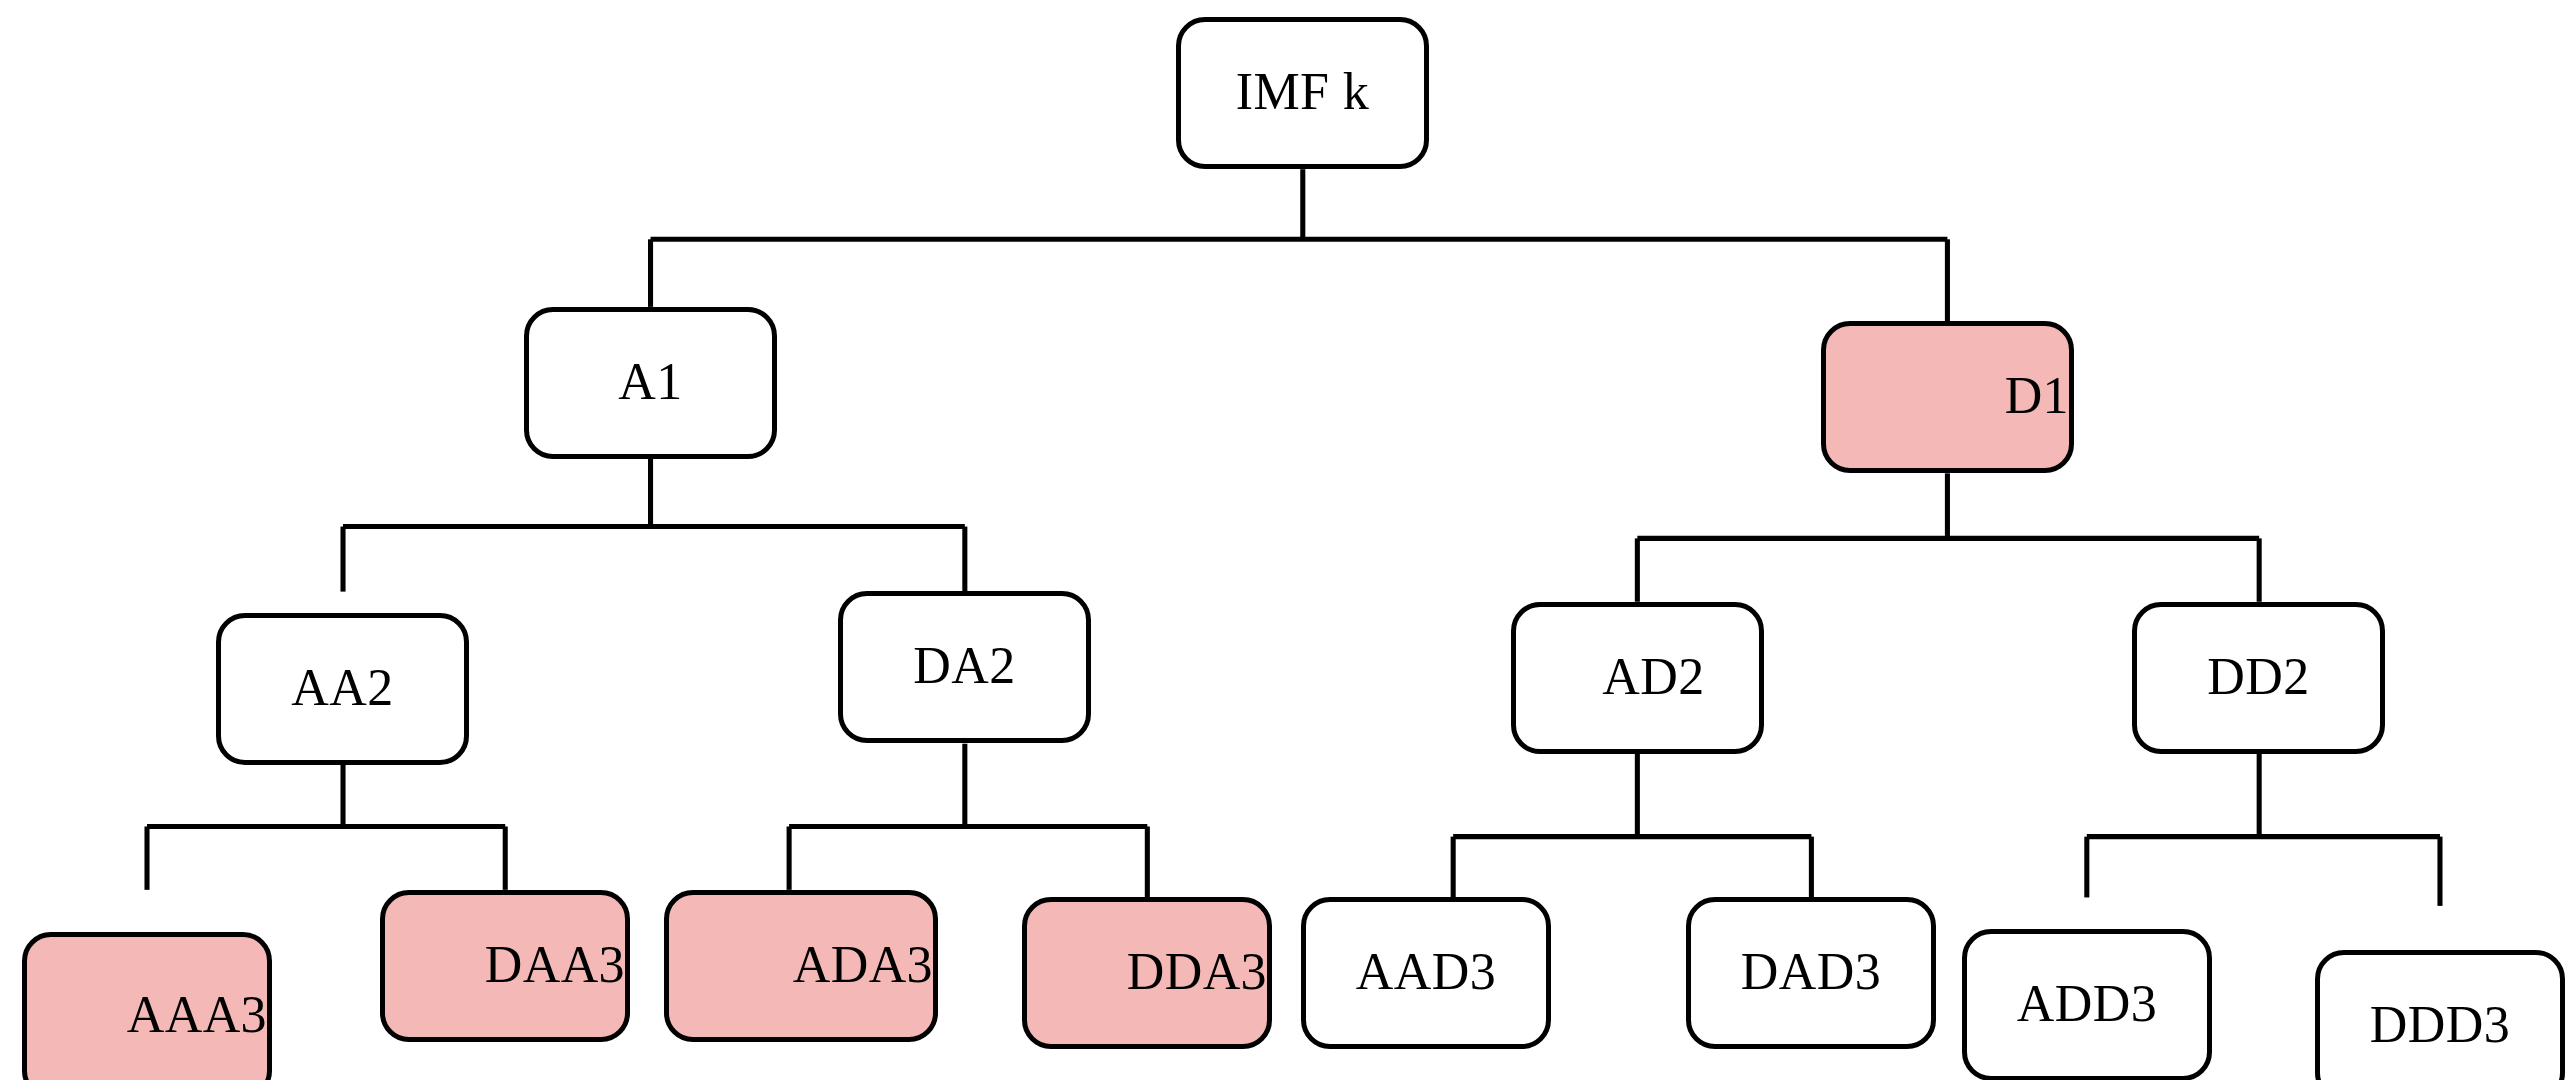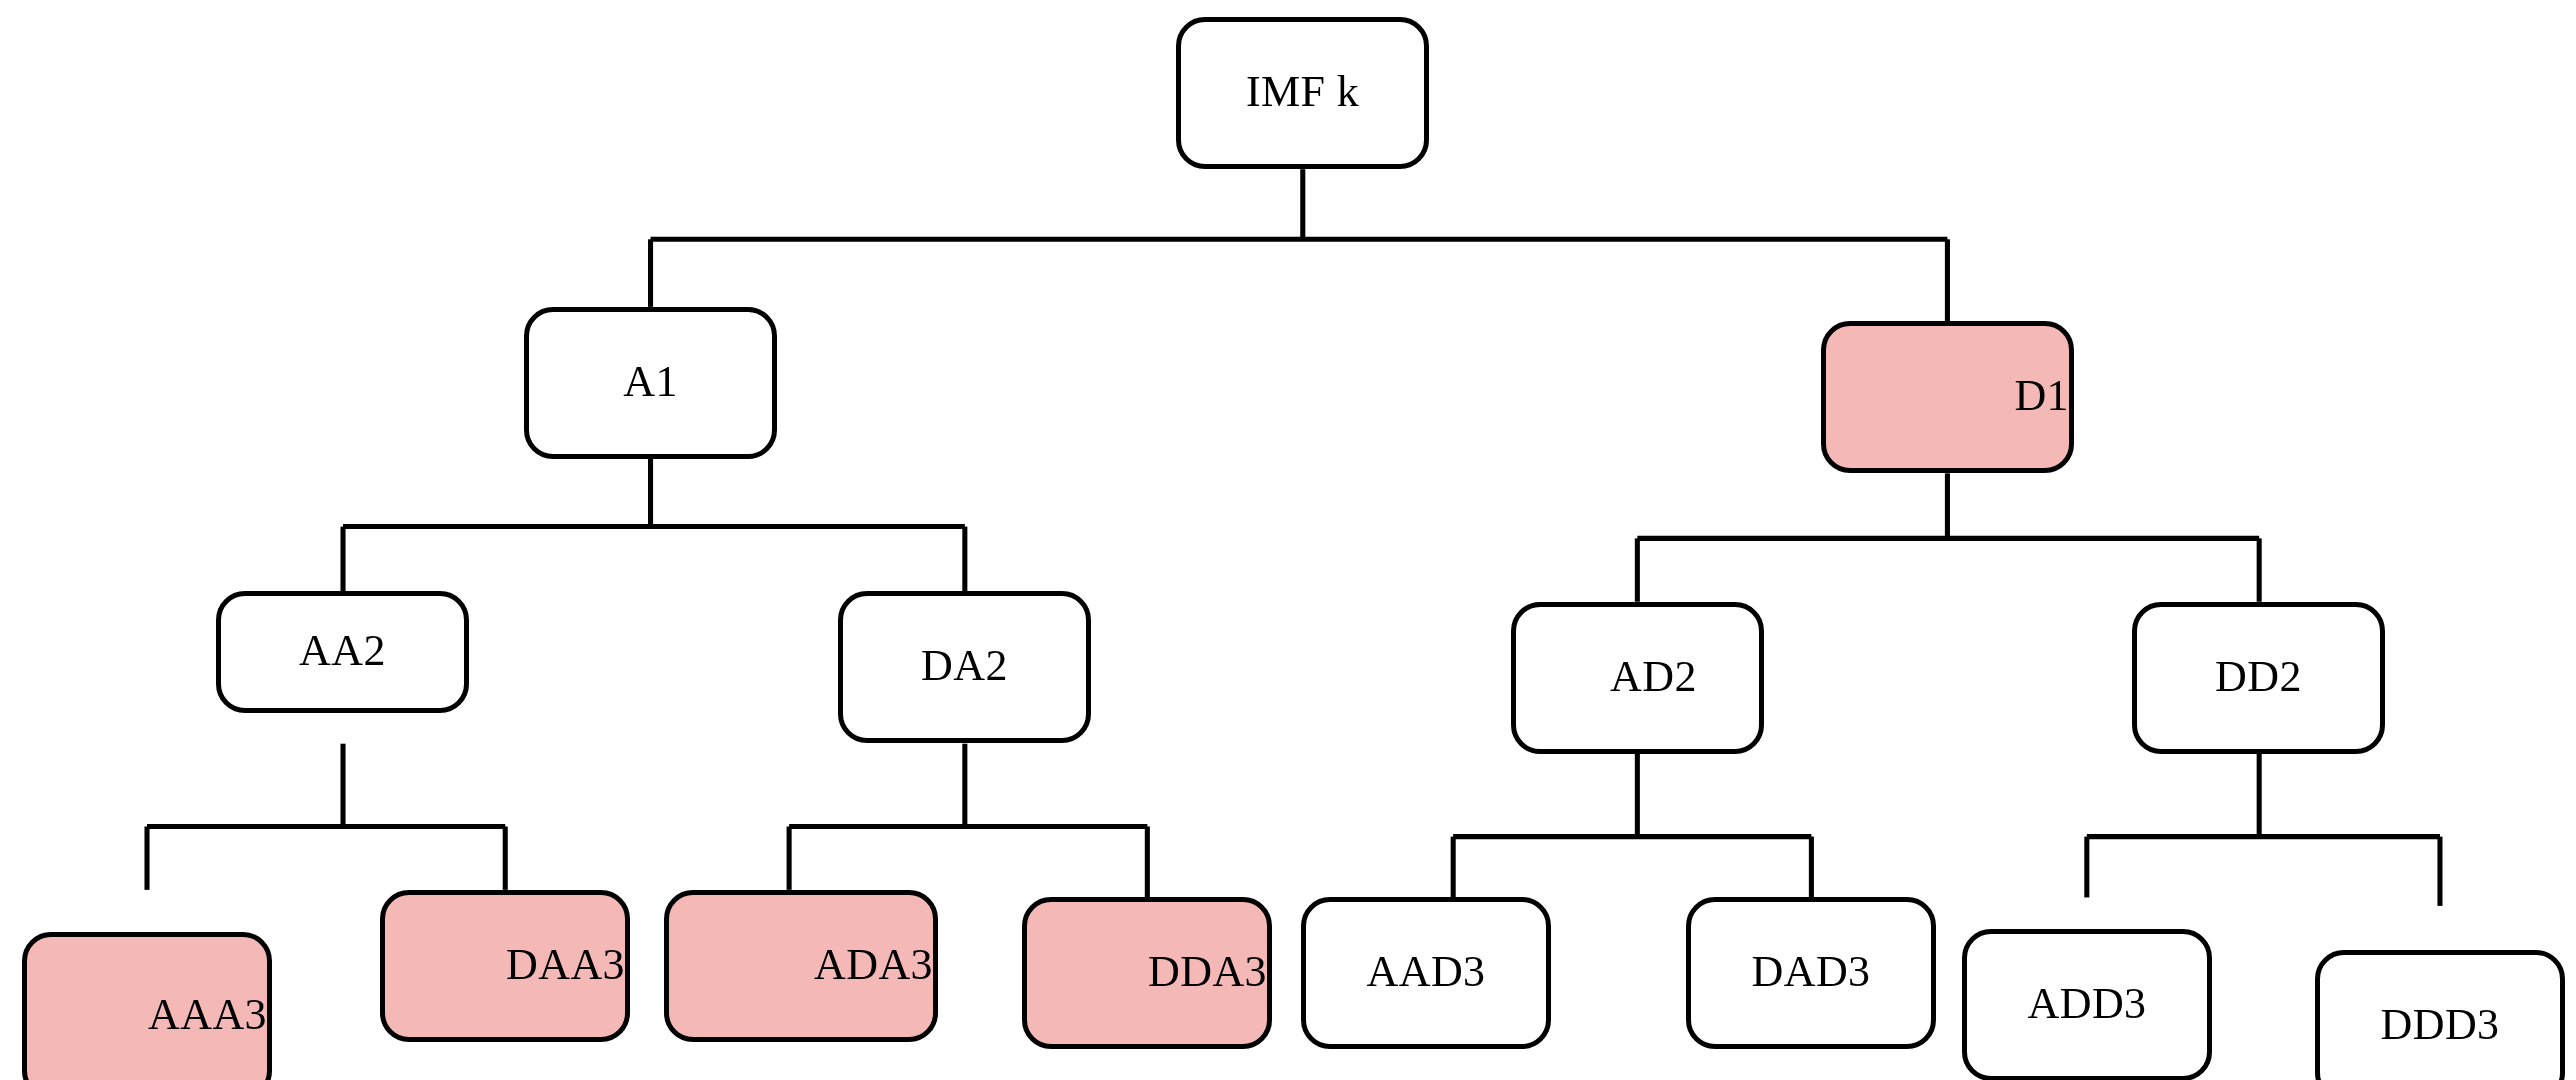--- a/index.html
+++ b/index.html
@@ -26,21 +26,21 @@
   .node {
     position: absolute;
     box-sizing: border-box;
     border: 5px solid #000000;
     border-radius: 29px;
     display: flex;
     align-items: center;
     justify-content: center;
     background: #ffffff;
     color: #000000;
-    font-size: 44px;
+    font-size: 52px;
     line-height: 1;
     letter-spacing: 0.4px;
     white-space: nowrap;
   }
   .node.pink {
     background: #f4b9b6;
     justify-content: flex-end;
   }
   .node .label {
     display: block;
@@ -84,21 +84,21 @@
   <div id="nodes-layer">
       <div class="node" style="left: 1176px; top: 17px; width: 253px; height: 152px;">
         <span class="label">IMF k</span>
       </div>
       <div class="node" style="left: 524px; top: 307px; width: 253px; height: 152px;">
         <span class="label">A1</span>
       </div>
       <div class="node pink" style="left: 1821px; top: 321px; width: 253px; height: 152px;">
         <span class="label">D1</span>
       </div>
-      <div class="node" style="left: 216px; top: 591px; width: 253px; height: 122px;">
+      <div class="node" style="left: 216px; top: 613px; width: 253px; height: 152px;">
         <span class="label">AA2</span>
       </div>
       <div class="node" style="left: 838px; top: 591px; width: 253px; height: 152px;">
         <span class="label">DA2</span>
       </div>
       <div class="node" style="left: 1511px; top: 602px; width: 253px; height: 152px; padding-left: 32px;">
         <span class="label">AD2</span>
       </div>
       <div class="node" style="left: 2132px; top: 602px; width: 253px; height: 152px;">
         <span class="label">DD2</span>

